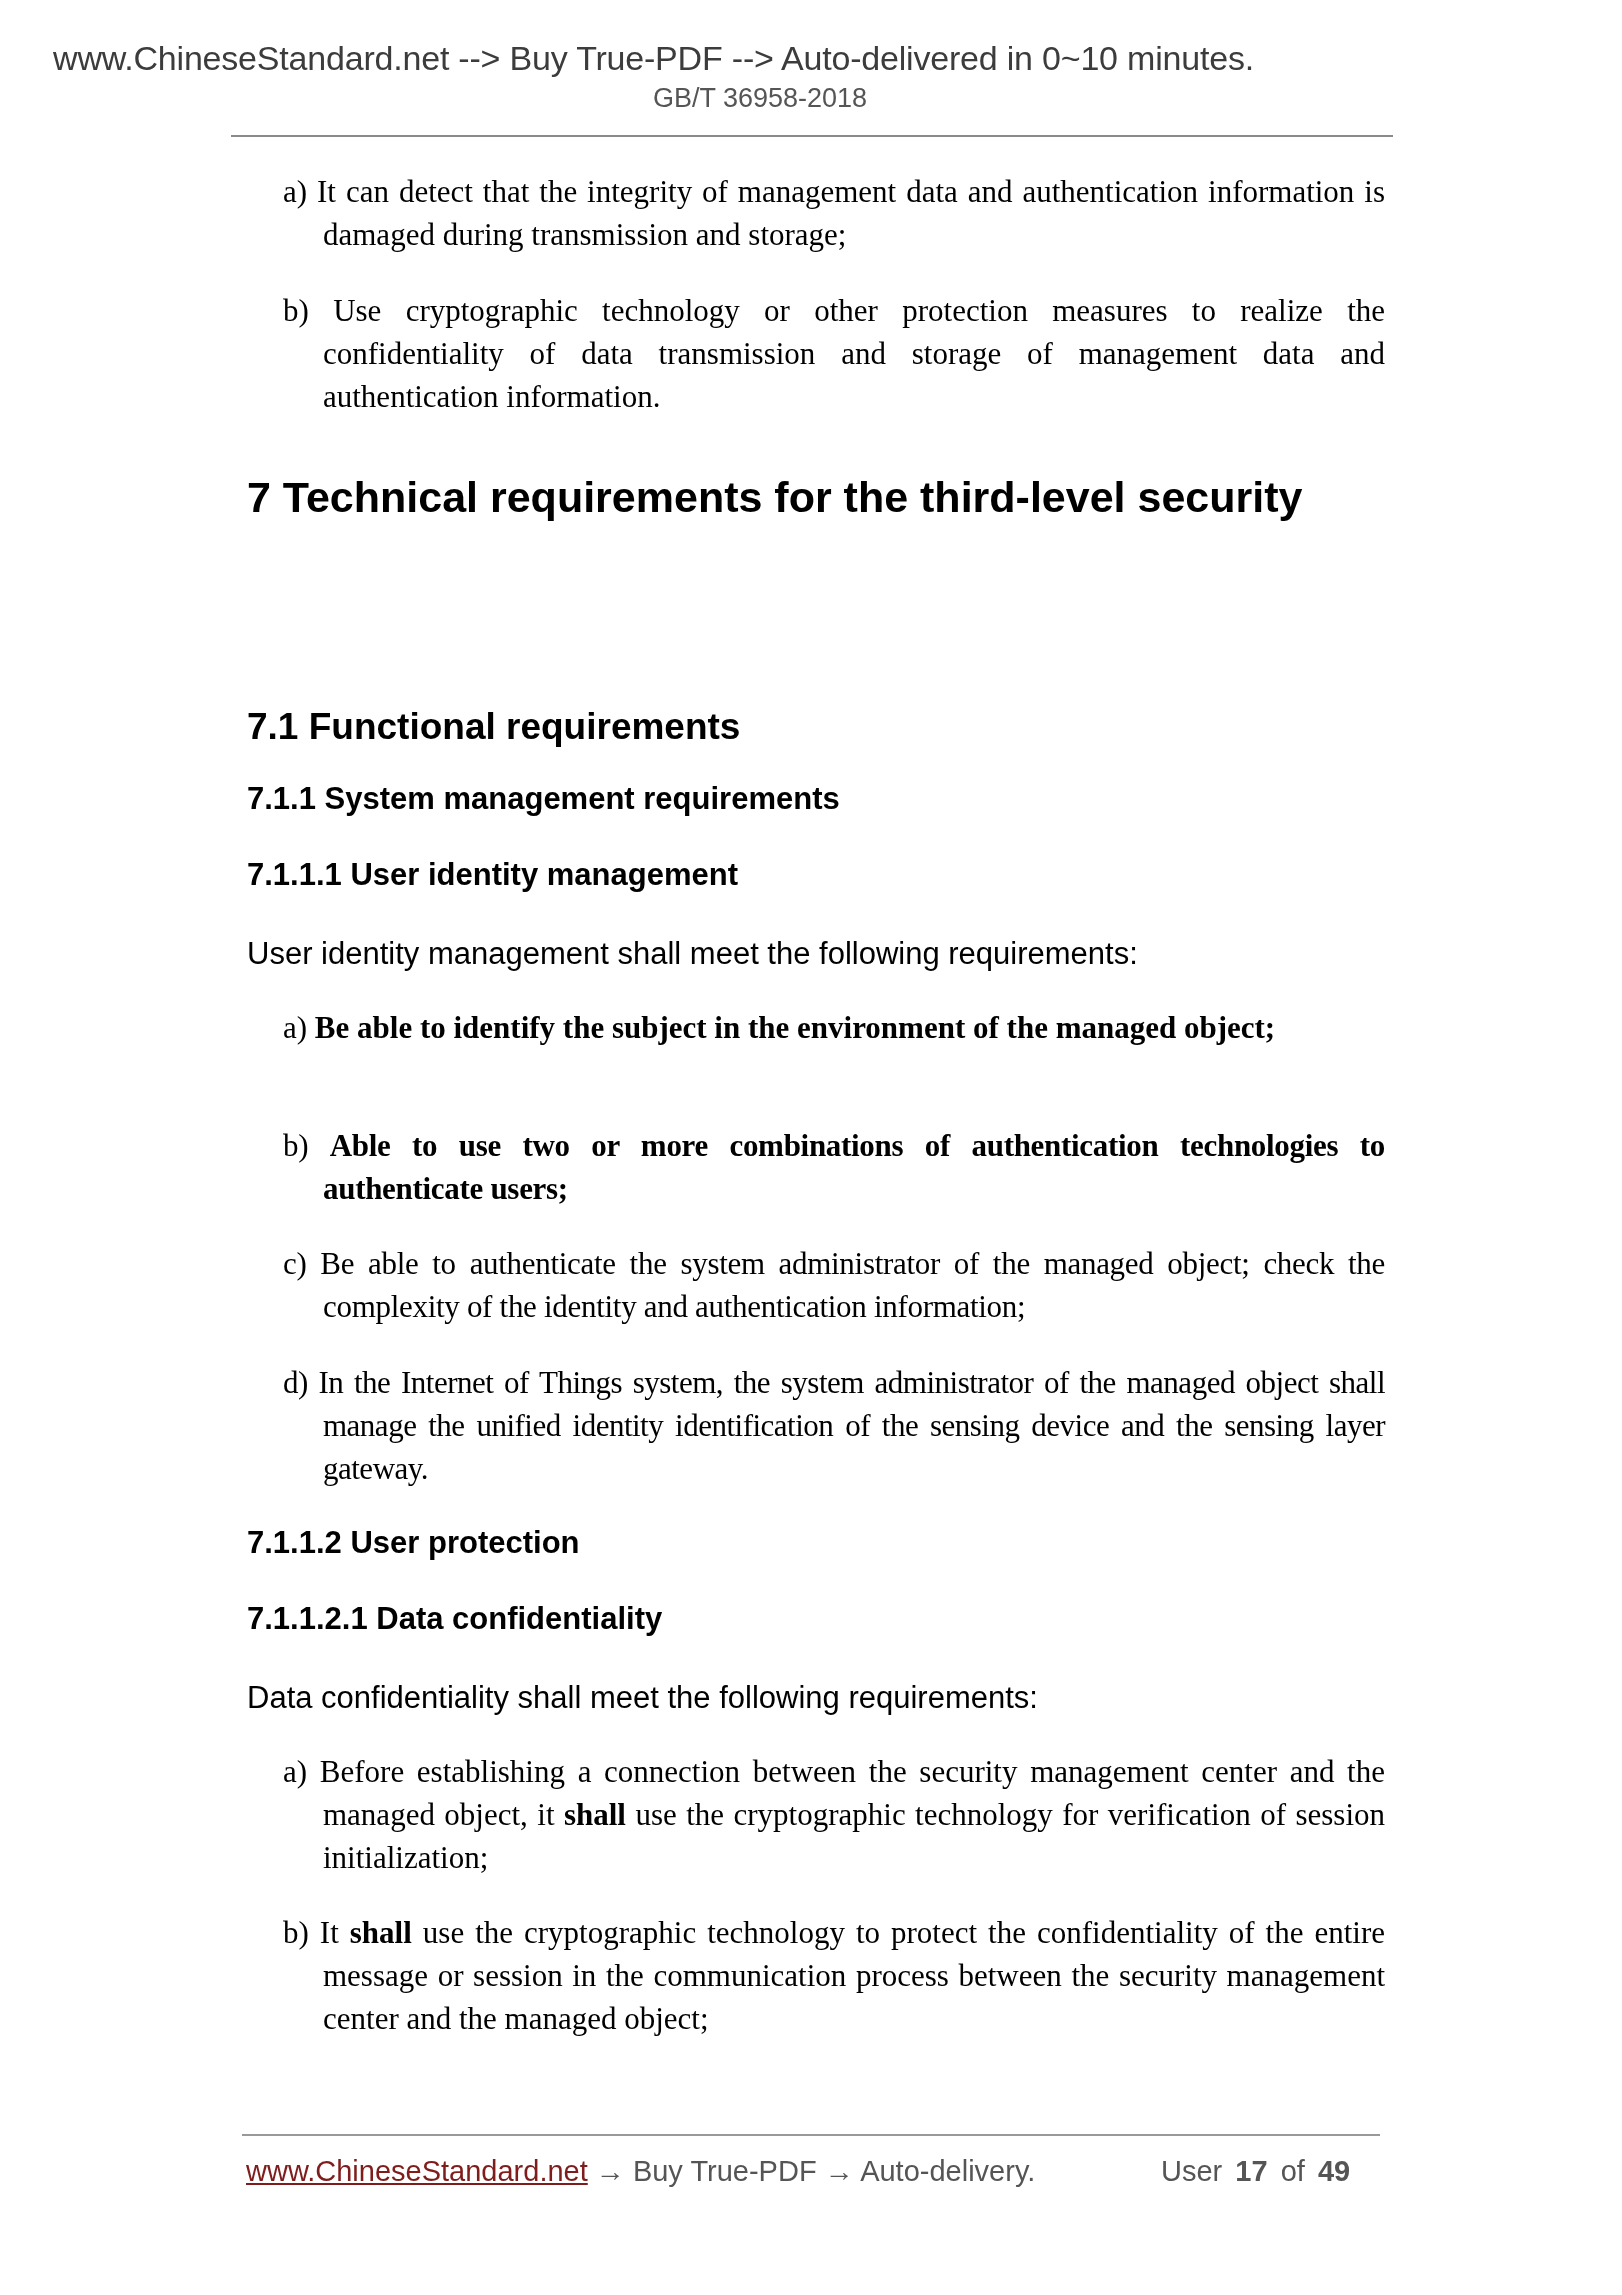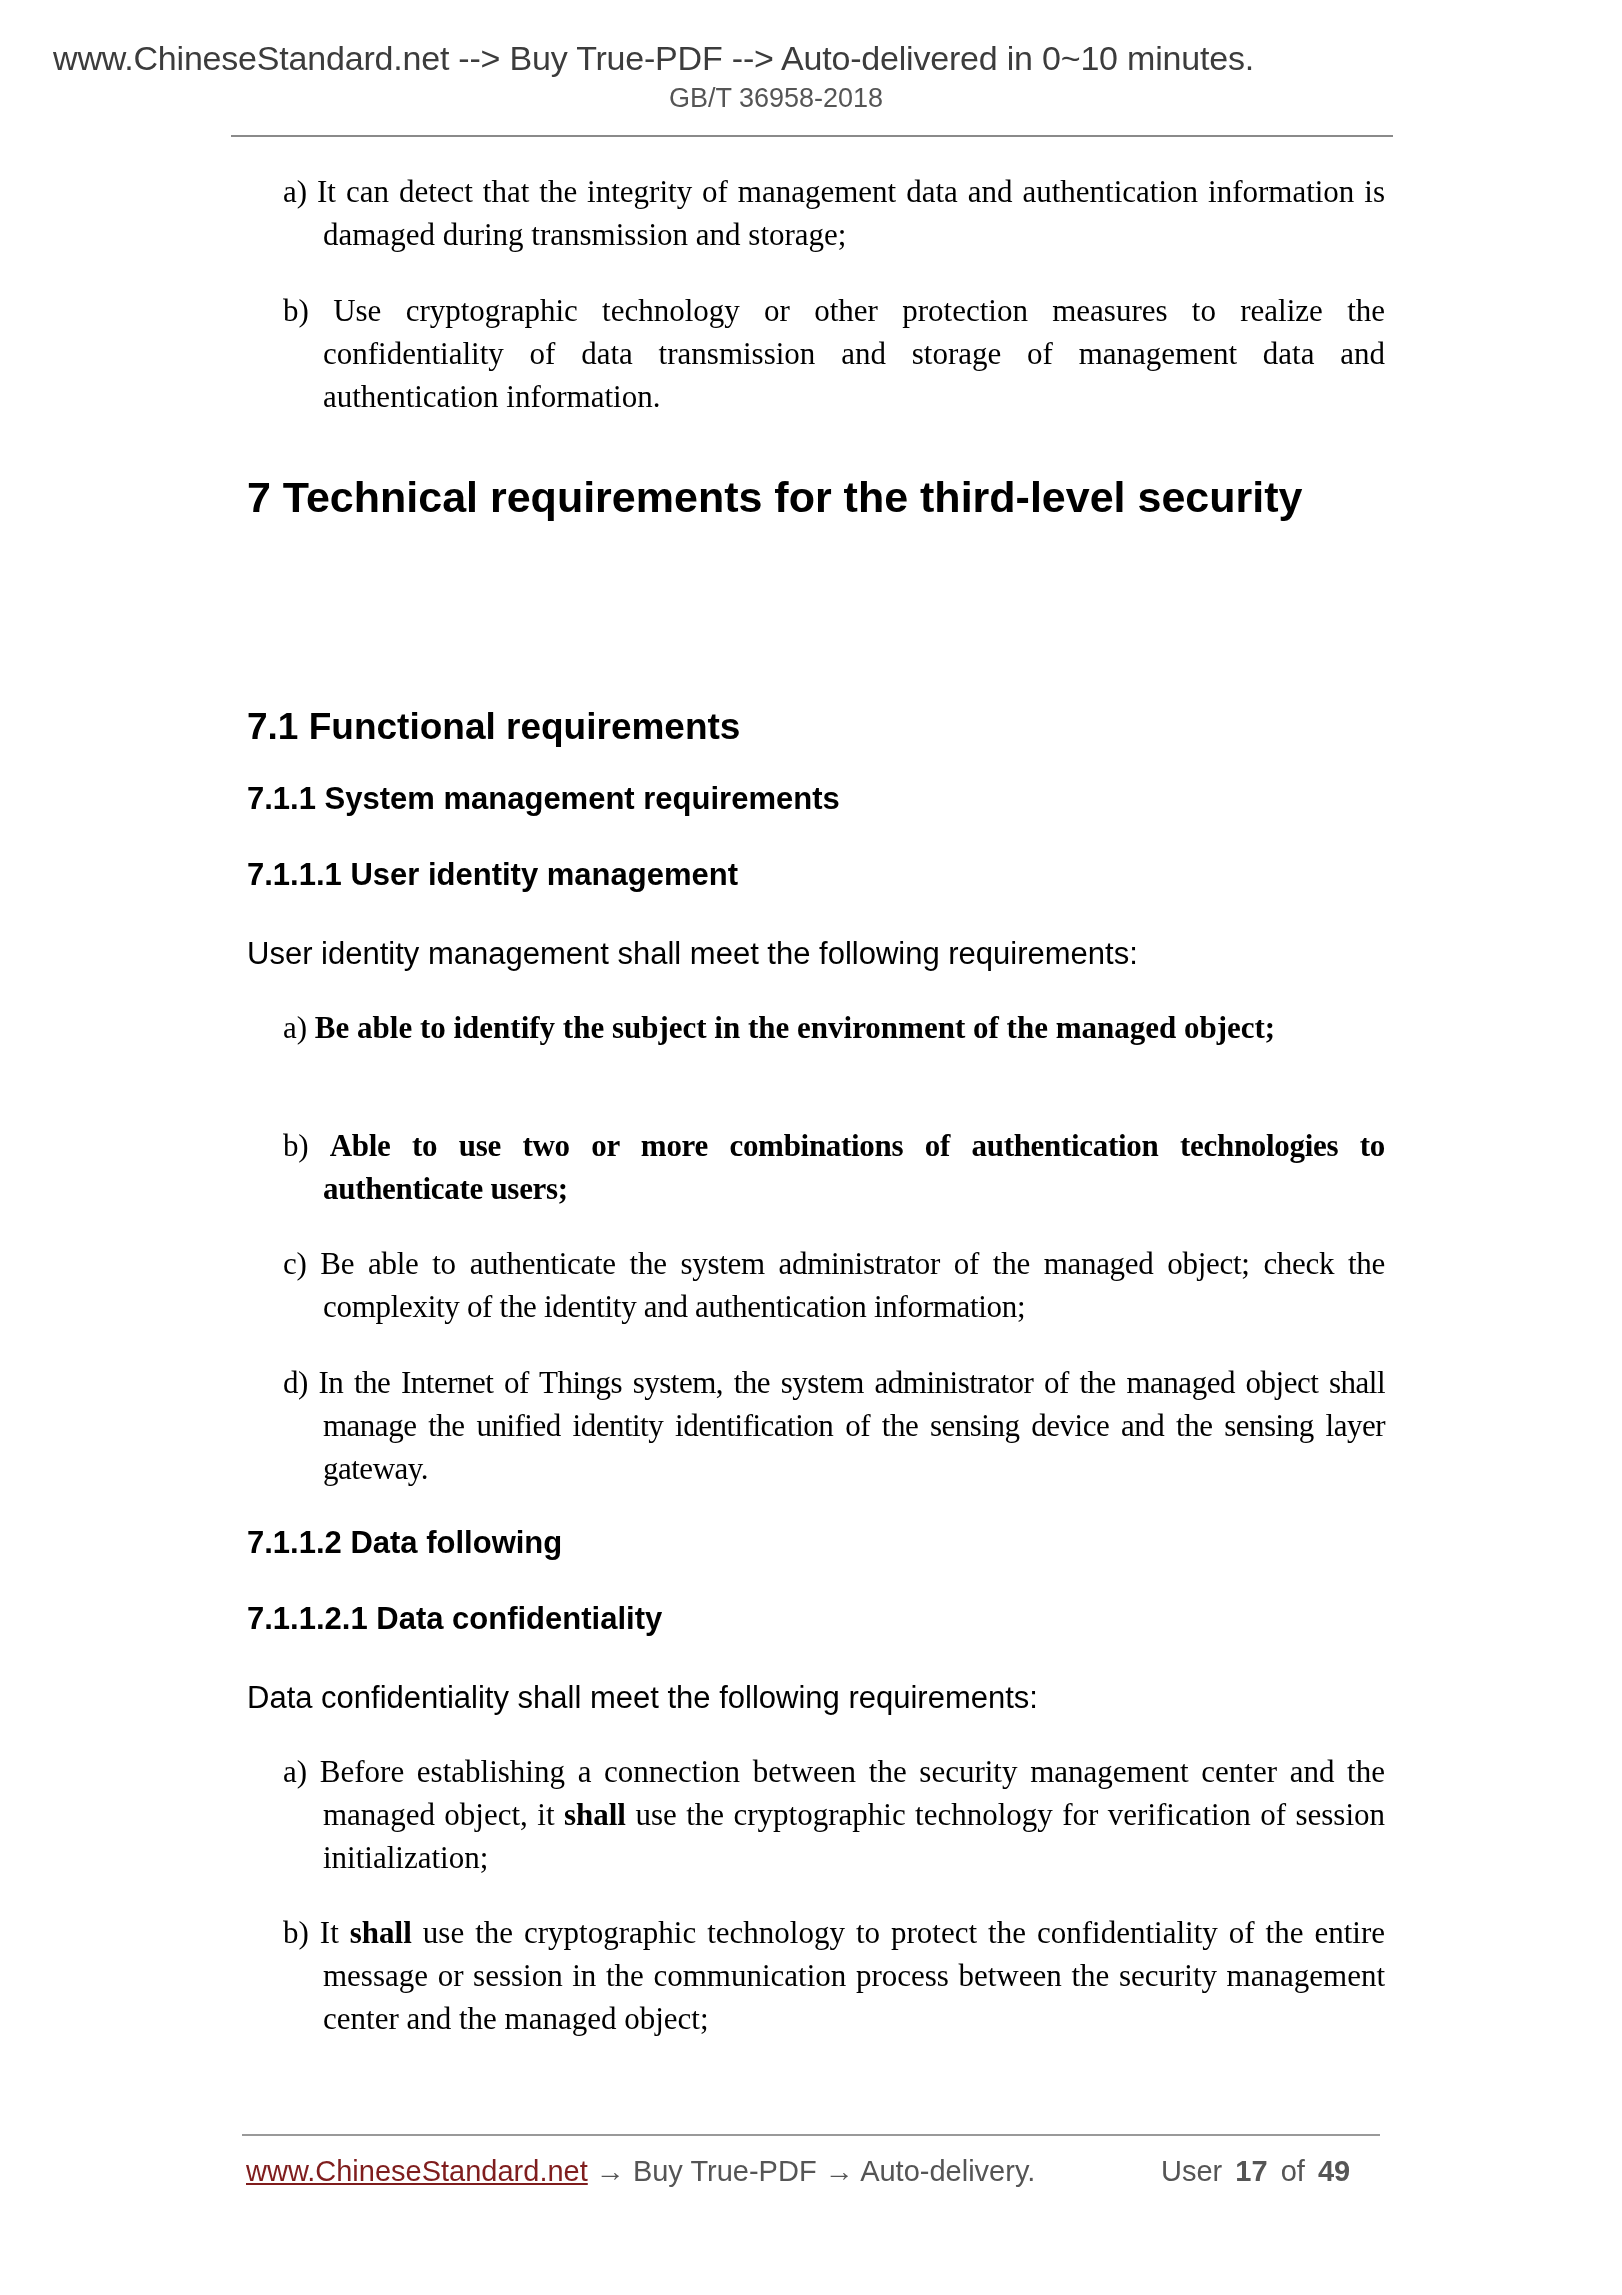--- a/index.html
+++ b/index.html
@@ -1,20 +1,20 @@
 <!DOCTYPE html>
 <html style="font-size:13.3px"><head>
 <meta charset="utf-8">
 <style>
   html, body { margin: 0; padding: 0; background: #ffffff; }
   body { width: 1623px; height: 2295px; position: relative; overflow: hidden;
          font-family: "Liberation Sans", sans-serif; color: #000; }
   .abs { position: absolute; }
   .hdr-line1 { left: 0; width: 1307px; top: 37px; text-align: center; font-size: 34px; color: #3c3c3c; line-height: 43px; letter-spacing: -0.2px; }
-  .hdr-line2 { left: 16px; width: 1520px; top: 82px; text-align: center; font-size: 27px; color: #555; line-height: 33px; }
+  .hdr-line2 { left: 0; width: 1520px; top: 82px; text-align: center; font-size: 27px; color: #555; line-height: 33px; }
   .rule { height: 1.7px; background: #8a8a8a; }
   .body-text { font-size: 31px; line-height: 43px; }
   .item { position: absolute; left: 283px; width: 1102px; text-align: justify; font-family: Liberation Serif, serif; }
   .item-inner { text-indent: -40px; padding-left: 40px; }
   .h1 { font-size: 43px; font-weight: bold; line-height: 87px; left: 247px; width: 1167px; }
   .h2 { font-size: 37px; font-weight: bold; left: 247px; margin-top: 29px; }
   .h3 { font-size: 31px; font-weight: bold; left: 247px; }
   .para { left: 247px; }
   b.em { font-weight: bold; }
   .bold-item { font-weight: bold; }
@@ -52,21 +52,21 @@
 <div class="abs body-text item" style="top:1124px; letter-spacing:-0.3px;">
   <div class="item-inner"><span>b)</span> <span class="bold-item">Able to use two or more combinations of authentication technologies to authenticate users;</span></div>
 </div>
 <div class="abs body-text item" style="top:1242px; letter-spacing:-0.3px;">
   <div class="item-inner"><span>c)</span> <span>Be able to authenticate the system administrator of the managed object; check the complexity of the identity and authentication information;</span></div>
 </div>
 <div class="abs body-text item" style="top:1361px; letter-spacing:-0.5px;">
   <div class="item-inner"><span>d)</span> <span>In the Internet of Things system, the system administrator of the managed object shall manage the unified identity identification of the sensing device and the sensing layer gateway.</span></div>
 </div>
 
-<div class="abs h3" style="top:1525px;">7.1.1.2 Data following</div>
+<div class="abs h3" style="top:1525px;">7.1.1.2 User protection</div>
 
 <div class="abs h3" style="top:1601px;">7.1.1.2.1 Data confidentiality</div>
 <div class="abs body-text para" style="top:1676px;">Data confidentiality shall meet the following requirements:</div>
 
 <div class="abs body-text item" style="top:1750px;">
   <div class="item-inner"><span>a)</span> <span>Before establishing a connection between the security management center and the managed object, it </span><b class="em">shall</b><span> use the cryptographic technology for verification of session initialization;</span></div>
 </div>
 <div class="abs body-text item" style="top:1911px;">
   <div class="item-inner"><span>b)</span> <span>It </span><b class="em">shall</b><span> use the cryptographic technology to protect the confidentiality of the entire message or session in the communication process between the security management center and the managed object;</span></div>
 </div>

